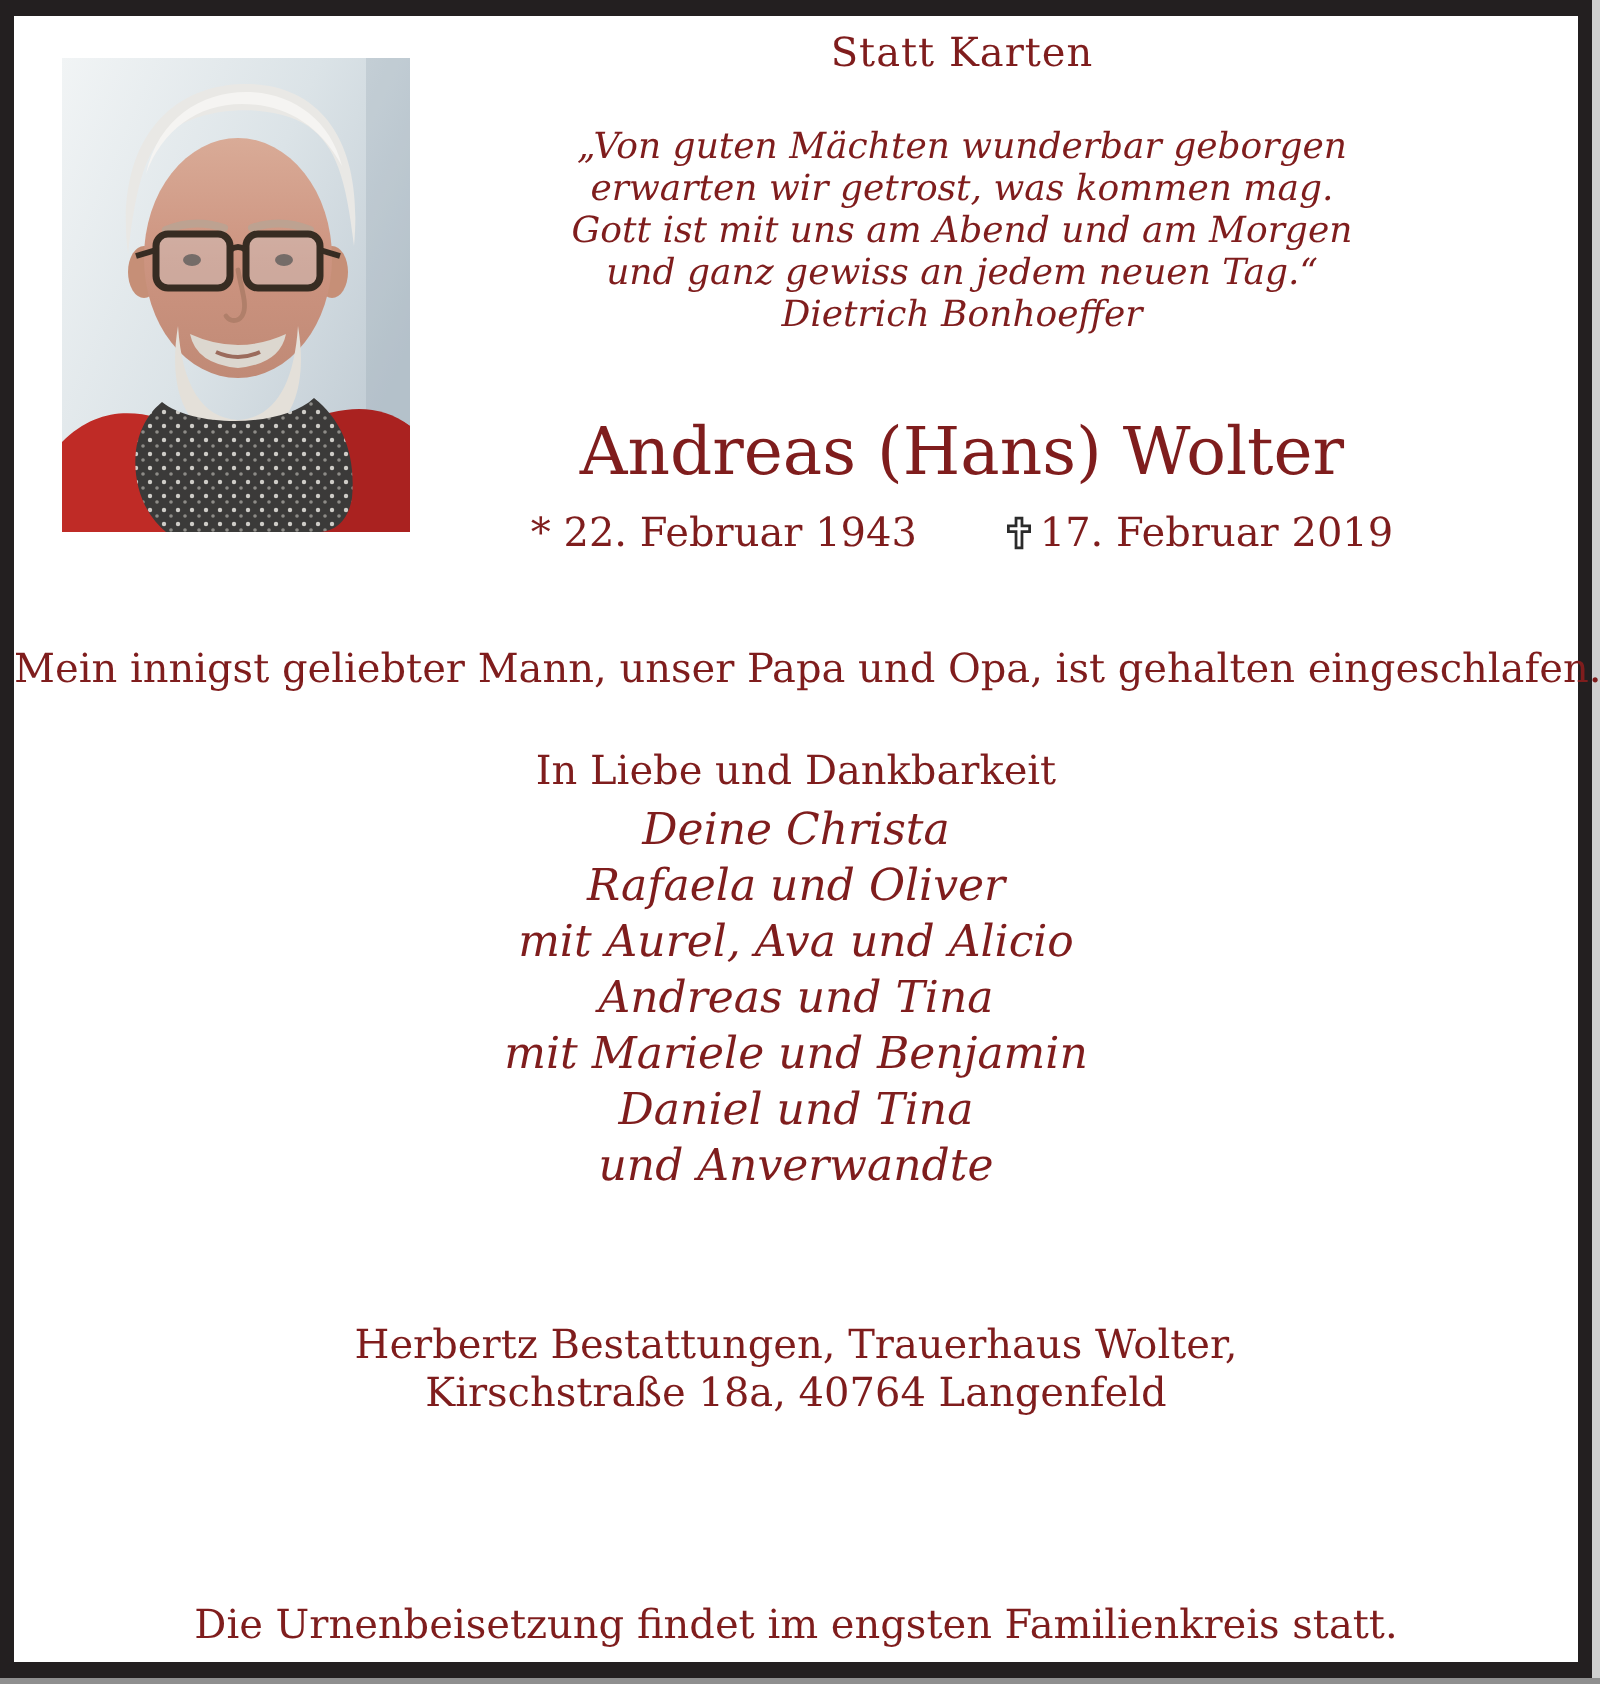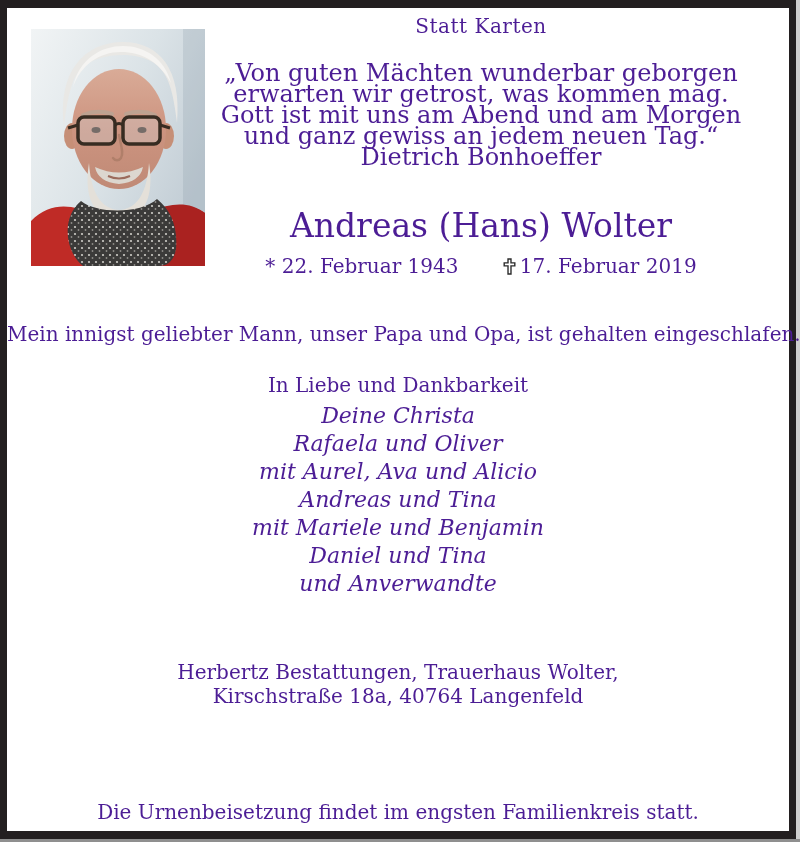--- a/index.html
+++ b/index.html
@@ -2,35 +2,35 @@
 <html lang="de"><head>
 <meta charset="utf-8">
 <style>
   html,body{margin:0;padding:0;background:#ffffff;}
   .sheet{
     position:relative;
     width:800px;height:842px;
     background:#ffffff;
     overflow:hidden;
     font-family:"DejaVu Serif", serif;
-    color:#4c1d95;
+    color:#7f1d1d;
   }
   
   .frame-top   {position:absolute;left:0;top:0;width:796px;height:8px;background:#231f20;}
   .frame-left  {position:absolute;left:0;top:0;width:7px;height:839px;background:#231f20;}
   .frame-right {position:absolute;left:789px;top:0;width:7px;height:839px;background:#231f20;}
   .frame-bottom{position:absolute;left:0;top:831px;width:796px;height:8px;background:#231f20;}
   .edge-right  {position:absolute;left:796px;top:0;width:4px;height:842px;background:#cfcfcf;}
   .edge-bottom {position:absolute;left:0;top:839px;width:800px;height:3px;background:#8f8f8f;}
 
   .photo{position:absolute;left:31px;top:29px;width:174px;height:237px;overflow:hidden;}
 
   .header{position:absolute;left:205px;top:0;width:552px;height:300px;text-align:center;}
   .statt{position:absolute;left:0;top:14px;width:100%;font-size:20px;line-height:24px;letter-spacing:0.5px;}
-  .quote{position:absolute;left:0;top:63px;width:100%;font-size:24px;line-height:21px;}
+  .quote{position:absolute;left:0;top:63px;width:100%;font-size:18px;line-height:21px;font-style:italic;}
   .name {position:absolute;left:0;top:206px;width:100%;font-size:33px;line-height:40px;}
   .dates{position:absolute;left:0;top:254px;width:100%;font-size:20px;line-height:24px;}
   .dates .birth{margin-right:19px;}
   .dates .death{margin-left:19px;white-space:nowrap;}
   .cross-svg{display:inline-block;vertical-align:-2px;margin-right:4px;}
 
   .centerblock{position:absolute;left:7px;width:782px;text-align:center;}
   .message  {top:322px;font-size:20px;line-height:24px;white-space:nowrap;}
   .inliebe  {top:373px;font-size:20px;line-height:24px;}
   .family   {top:402px;font-size:22px;line-height:28px;font-style:italic;}

